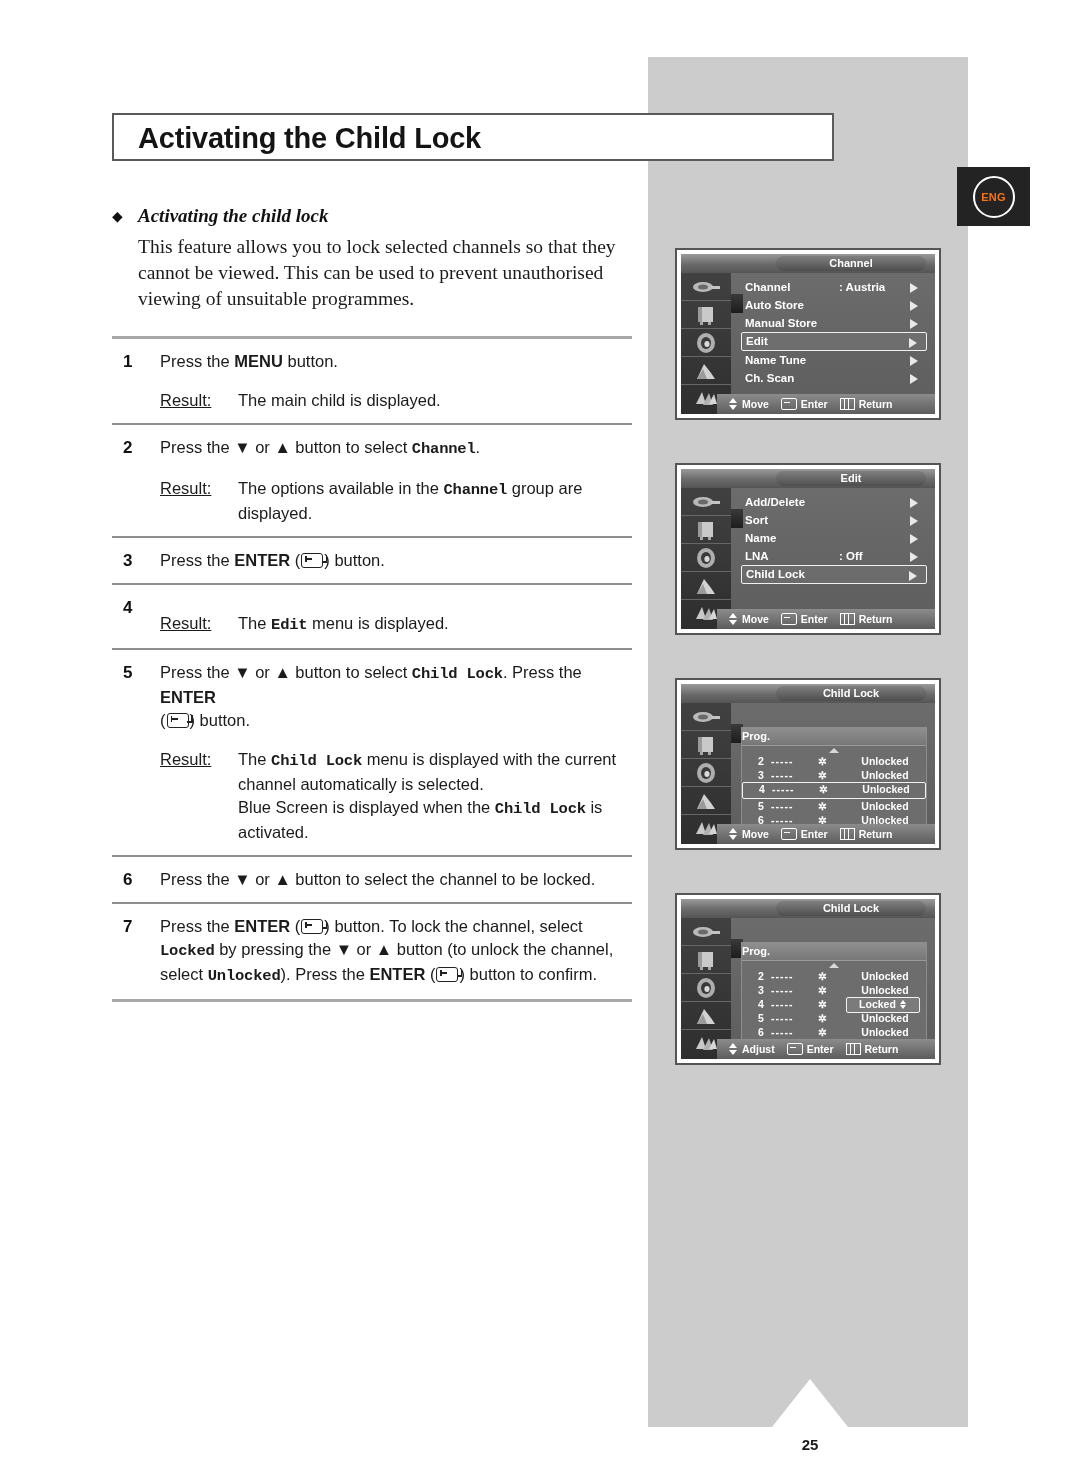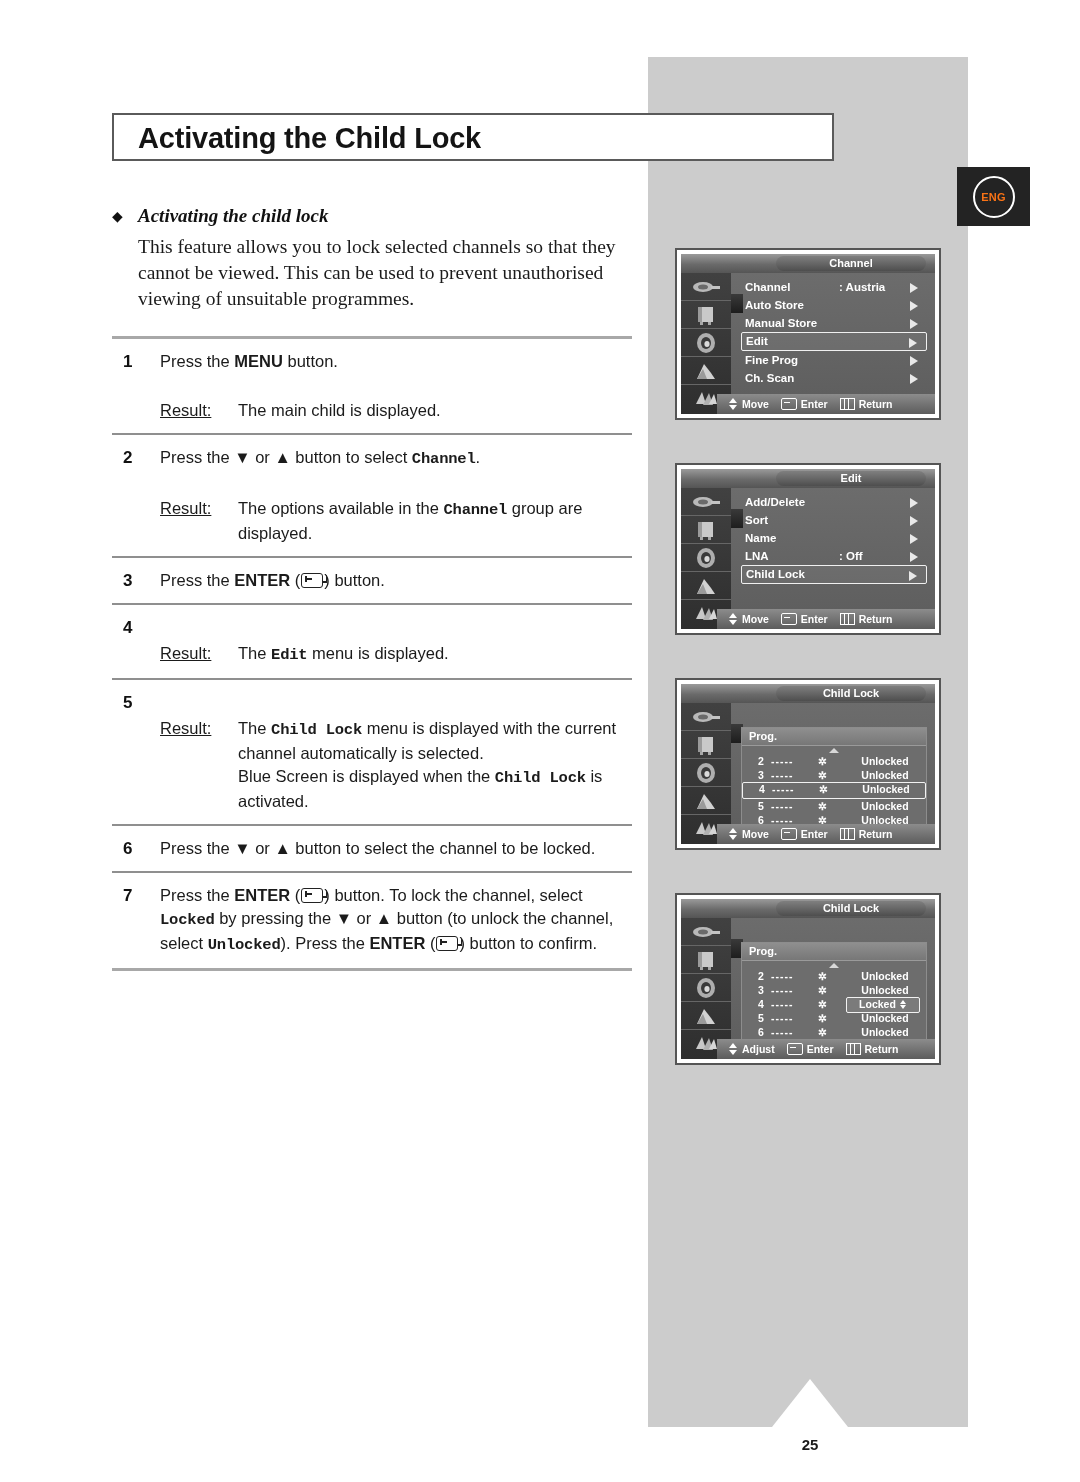--- a/index.html
+++ b/index.html
@@ -143,21 +143,21 @@
   }
   .step-body {
     flex: 1;
     font-size: 16.5px;
     color: #1b1b1b;
     line-height: 23px;
   }
   .step-body .line { display: block; }
   .result-row {
     display: flex;
-    margin-top: 26px;
+    margin-top: 16px;
   }
   .result-label {
     flex: 0 0 78px;
     text-decoration: underline;
     font-size: 16.5px;
     color: #1b1b1b;
     line-height: 23px;
   }
   .result-text {
     flex: 1;
@@ -378,21 +378,20 @@
     border: 1px solid #8d8d8d;
     box-sizing: border-box;
   }
   .prog-head {
     height: 17px;
     line-height: 17px;
     background: linear-gradient(to bottom, #8f8f8f, #777);
     color: #fff;
     font-size: 11px;
     font-weight: bold;
-    padding-left: 7px;
     border-bottom: 1px solid #9a9a9a;
   }
   .scroll-up, .scroll-dn {
     height: 8px;
     position: relative;
   }
   .scroll-up::after {
     content:""; position:absolute; left:50%; top:2px; transform:translateX(-50%);
     border-left:5px solid transparent; border-right:5px solid transparent; border-bottom:5px solid #d8d8d8;
   }
@@ -538,20 +537,23 @@
           <div class="result-text">The <span class="mono">Edit</span> menu is displayed.</div>
         </div>
       </div>
     </div>
 
     <div class="rule thin"></div>
 
     <div class="step">
       <div class="step-num">5</div>
       <div class="step-body">
+        <span class="line">
+          <span>Press the ▼ or ▲ button to select </span><span class="mono">Child Lock</span><span>. Press the </span><b class="k">ENTER</b><br>(<span class="enterkey"><i></i></span>) button.
+        </span>
         <div class="result-row">
           <div class="result-label">Result:</div>
           <div class="result-text">The <span class="mono">Child Lock</span> menu is displayed with the current channel automatically is selected.<br>Blue Screen is displayed when the <span class="mono">Child Lock</span> is activated.</div>
         </div>
       </div>
     </div>
 
     <div class="rule thin"></div>
 
     <div class="step">
@@ -633,21 +635,21 @@
       </div>
       <div class="osd-row">
         <span>Manual Store</span>
         <span class="tri"></span>
       </div>
       <div class="osd-row sel">
         <span>Edit</span>
         <span class="tri"></span>
       </div>
       <div class="osd-row">
-        <span>Fine Prog</span>
+        <span>Name Tune</span>
         <span class="tri"></span>
       </div>
       <div class="osd-row">
         <span>Ch. Scan</span>
         <span class="tri"></span>
       </div>
     </div>
     <div class="osd-bottom">
       <div class="ob-item">
           <span class="updown"></span>

